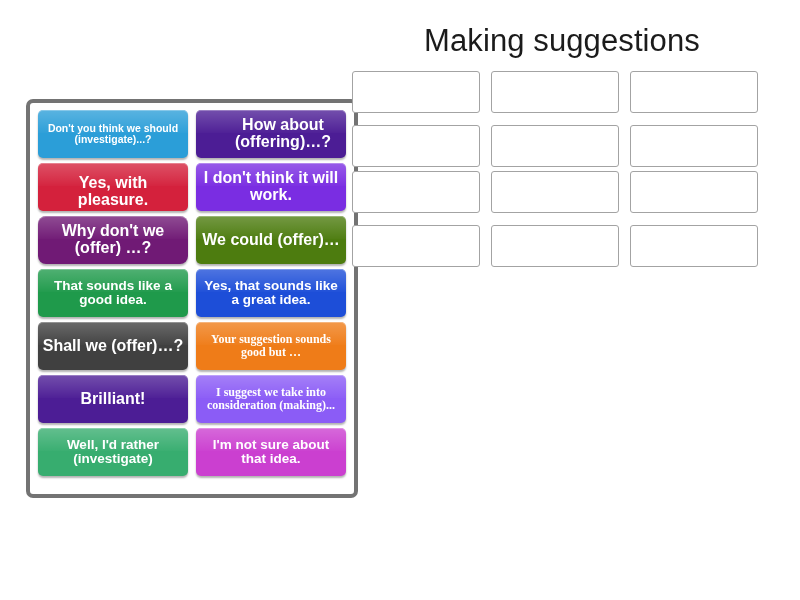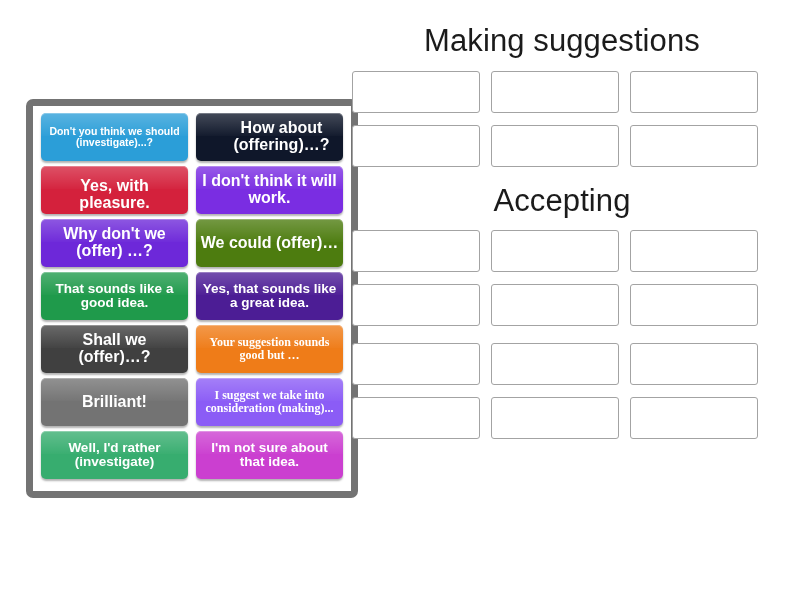--- a/index.html
+++ b/index.html
@@ -20,21 +20,21 @@
   }
 
   
   .tile-tray {
     position: absolute;
     left: 26px;
     top: 99px;
     width: 332px;
     height: 399px;
     box-sizing: border-box;
-    border: 7px solid #737373;
+    border: 4px solid #737373;
     border-radius: 7px;
     background: #ffffff;
     padding: 7px 8px;
   }
 
   .tile-grid {
     display: grid;
     grid-template-columns: 1fr 1fr;
     gap: 5px 8px;
     width: 100%;
@@ -77,21 +77,21 @@
   .fs-lg { font-size: 16px; }
 
   
   .zones {
     position: absolute;
     left: 352px;
     top: 24px;
     width: 420px;
   }
 
-  .zone { margin-bottom: 17px; }
+  .zone { margin-bottom: 4px; }
 
   .zone-title {
     text-align: center;
     font-size: 31px;
     font-weight: normal;
     color: #1b1b1b;
     letter-spacing: 0.1px;
     margin: 0 0 12px 0;
     line-height: 1.12;
   }
@@ -115,48 +115,48 @@
 </head>
 <body>
 
 <div id="app">
 
   <div class="tile-tray">
     <div class="tile-grid">
         <div class="tile" style="background: rgb(43, 158, 216);">
           <span class="fs-xs">Don't you think we should (investigate)...?</span>
         </div>
-        <div class="tile" style="background: #0f172a; padding-left: 28px;">
+        <div class="tile" style="background: #4c1d95; padding-left: 28px;">
           <span class="fs-lg">How about (offering)…?</span>
         </div>
         <div class="tile" style="background: rgb(212, 33, 60); align-items: flex-end;">
           <span class="fs-lg">Yes, with pleasure.</span>
         </div>
         <div class="tile" style="background: rgb(122, 45, 226);">
           <span class="fs-lg">I don't think it will work.</span>
         </div>
-        <div class="tile" style="background: #6d28d9;">
+        <div class="tile" style="background: #701a75; border-radius: 8px;">
           <span class="fs-lg">Why don't we (offer) …?</span>
         </div>
         <div class="tile" style="background: #4d7c0f;">
           <span class="fs-lg">We could (offer)…</span>
         </div>
         <div class="tile" style="background: rgb(31, 154, 75);">
           <span class="fs-md">That sounds like a good idea.</span>
         </div>
-        <div class="tile" style="background: #4c1d95;">
+        <div class="tile" style="background: #1d4ed8;">
           <span class="fs-md">Yes, that sounds like a great idea.</span>
         </div>
         <div class="tile" style="background: #404040;">
           <span class="fs-lg">Shall we (offer)…?</span>
         </div>
         <div class="tile" style="background: rgb(239, 124, 24);">
           <span class="fs-sm">Your suggestion sounds good but …</span>
         </div>
-        <div class="tile" style="background: #737373;">
+        <div class="tile" style="background: #4c1d95;">
           <span class="fs-lg">Brilliant!</span>
         </div>
         <div class="tile" style="background: #8b5cf6;">
           <span class="fs-sm">I suggest we take into consideration (making)...</span>
         </div>
         <div class="tile" style="background: rgb(55, 173, 111); justify-content: flex-end;">
           <span class="fs-md">Well, I'd rather (investigate)</span>
         </div>
         <div class="tile" style="background: rgb(203, 63, 208);">
           <span class="fs-md">I'm not sure about that idea.</span>
@@ -170,31 +170,20 @@
         <div class="slot-grid">
           <div class="slot"></div>
           <div class="slot"></div>
           <div class="slot"></div>
           <div class="slot"></div>
           <div class="slot"></div>
           <div class="slot"></div>
         </div>
       </div>
       <div class="zone">
-        <div class="zone-title">Accepting</div>
-        <div class="slot-grid">
-          <div class="slot"></div>
-          <div class="slot"></div>
-          <div class="slot"></div>
-          <div class="slot"></div>
-          <div class="slot"></div>
-          <div class="slot"></div>
-        </div>
-      </div>
-      <div class="zone">
         <div class="slot-grid">
           <div class="slot"></div>
           <div class="slot"></div>
           <div class="slot"></div>
           <div class="slot"></div>
           <div class="slot"></div>
           <div class="slot"></div>
         </div>
       </div>
     </div>

